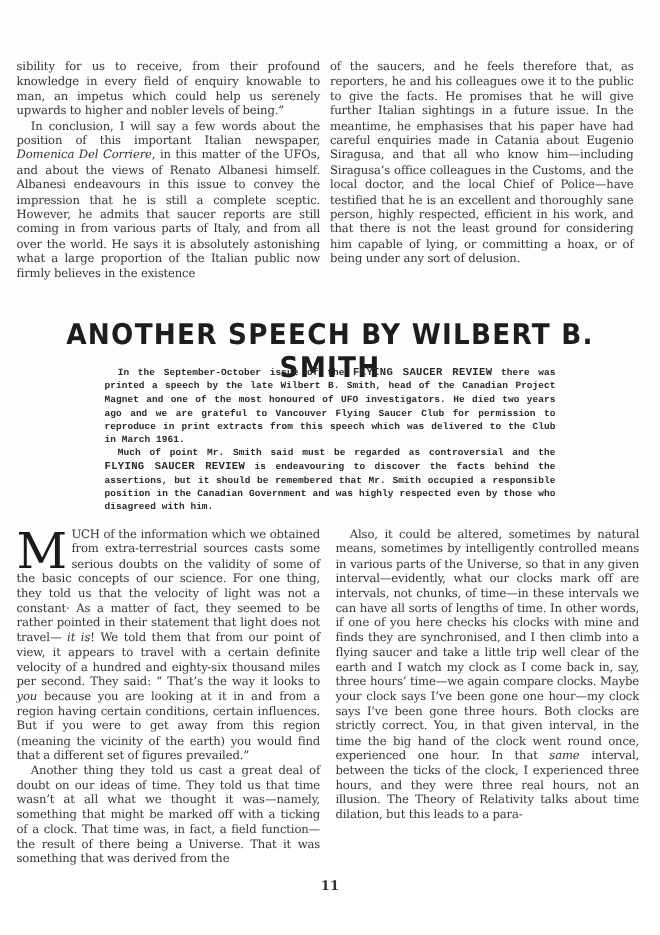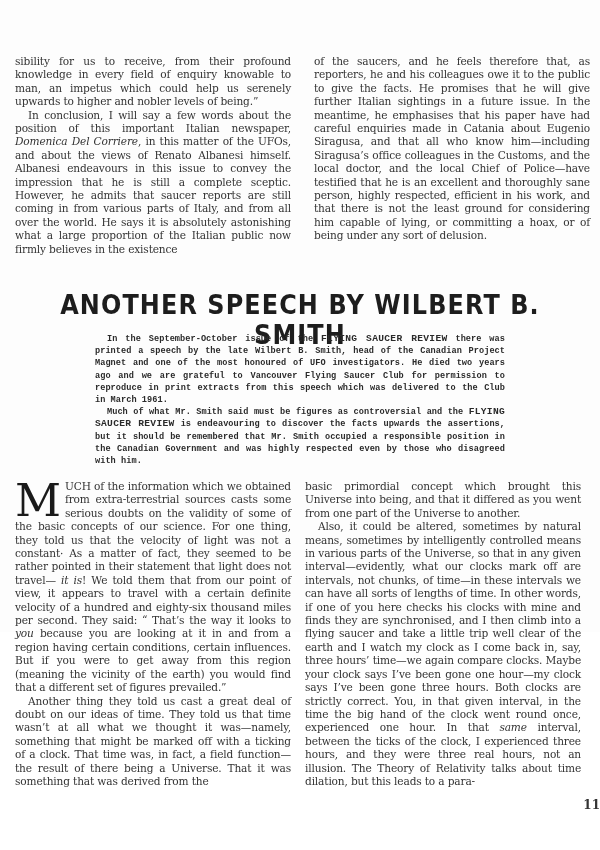--- a/index.html
+++ b/index.html
@@ -10,21 +10,21 @@
     .page { position: absolute; left: 0; top: 0; width: 600px; height: 632px; background: #fdfdfd; }
     .col {
       position: absolute; width: 276px;
       font-family: "DejaVu Serif", "Liberation Serif", serif;
       font-size: 10.6px; line-height: 13.4px; color: #333;
       text-align: justify; letter-spacing: -0.15px;
     }
     .col p { margin: 0; text-indent: 13px; }
     .col p.noindent { text-indent: 0; }
     .top-left { left: 15px; top: 55px; }
-    .top-right { left: 314px; top: 55px; }
+    .top-right { left: 300px; top: 55px; }
     .bot-left { left: 15px; top: 480px; }
     .bot-right { left: 305px; top: 480px; }
     .title {
       position: absolute; left: 0; top: 290px; width: 600px; text-align: center;
       font-family: "DejaVu Sans", "Liberation Sans", sans-serif; font-weight: bold;
       font-size: 26px; letter-spacing: 1.2px; color: #1d1d1d;
       transform: scaleX(0.92); transform-origin: center;
     }
     .intro {
       position: absolute; left: 95px; top: 333px; width: 410px;
@@ -32,21 +32,21 @@
       font-size: 8.6px; line-height: 12.2px; color: #2a2a2a; text-align: justify;
       letter-spacing: 0.05px;
     }
     .intro p { margin: 0; text-indent: 12px; }
     .intro .pub { font-size: 9.6px; letter-spacing: 0.3px; }
     .dropcap {
       float: left; font-family: "DejaVu Serif", "Liberation Serif", serif;
       font-size: 45px; line-height: 36px; margin: 3px 4px 0 0; color: #1a1a1a;
     }
     .pageno {
-      position: absolute; left: 0; top: 798px; width: 600px; text-align: right;
+      position: absolute; left: 0; top: 798px; width: 600px; text-align: center;
       font-family: "DejaVu Serif", "Liberation Serif", serif; font-weight: bold;
       font-size: 12px; color: #333;
     }
     em { }
   </style>
 </head>
 <body>
 
 <div class="page">
 
@@ -56,27 +56,26 @@
   </div>
 
   <div class="col top-right">
     <p class="noindent">of the saucers, and he feels therefore that, as reporters, he and his colleagues owe it to the public to give the facts. He promises that he will give further Italian sightings in a future issue. In the meantime, he emphasises that his paper have had careful enquiries made in Catania about Eugenio Siragusa, and that all who know him—including Siragusa’s office colleagues in the Customs, and the local doctor, and the local Chief of Police—have testified that he is an excellent and thoroughly sane person, highly respected, efficient in his work, and that there is not the least ground for considering him capable of lying, or committing a hoax, or of being under any sort of delusion.</p>
   </div>
 
   <div class="title">ANOTHER SPEECH BY WILBERT B. SMITH</div>
 
   <div class="intro">
     <p><span>In the September-October issue of the </span><span class="pub">FLYING SAUCER REVIEW</span><span> there was printed a speech by the late Wilbert B. Smith, head of the Canadian Project Magnet and one of the most honoured of UFO investigators. He died two years ago and we are grateful to Vancouver Flying Saucer Club for permission to reproduce in print extracts from this speech which was delivered to the Club in March 1961.</span></p>
-    <p><span>Much of what Mr. Smith said must be figures as controversial and the </span><span class="pub">FLYING SAUCER REVIEW</span><span> is endeavouring to discover the facts upwards the assertions, but it should be remembered that Mr. Smith occupied a responsible position in the Canadian Government and was highly respected even by those who disagreed with him.</span></p>
+    <p><span>Much of point Mr. Smith said must be regarded as controversial and the </span><span class="pub">FLYING SAUCER REVIEW</span><span> is endeavouring to discover the facts behind the assertions, but it should be remembered that Mr. Smith occupied a responsible position in the Canadian Government and was highly respected even by those who disagreed with him.</span></p>
   </div>
 
   <div class="col bot-left">
     <p class="noindent"><span class="dropcap">M</span><span>UCH of the information which we obtained from extra-terrestrial sources casts some serious doubts on the validity of some of the basic concepts of our science. For one thing, they told us that the velocity of light was not a constant· As a matter of fact, they seemed to be rather pointed in their statement that light does not travel— </span><em>it is</em><span>! We told them that from our point of view, it appears to travel with a certain definite velocity of a hundred and eighty-six thousand miles per second. They said: “ That’s the way it looks to </span><em>you</em><span> because you are looking at it in and from a region having certain conditions, certain influences. But if you were to get away from this region (meaning the vicinity of the earth) you would find that a different set of figures prevailed.”</span></p>
     <p>Another thing they told us cast a great deal of doubt on our ideas of time. They told us that time wasn’t at all what we thought it was—namely, something that might be marked off with a ticking of a clock. That time was, in fact, a field function—the result of there being a Universe. That it was something that was derived from the</p>
   </div>
 
   <div class="col bot-right">
-    <p class="noindent">basic primordial concept which brought this Universe into being, and that it differed as you went from one part of the Universe to another.</p>
     <p><span>Also, it could be altered, sometimes by natural means, sometimes by intelligently controlled means in various parts of the Universe, so that in any given interval—evidently, what our clocks mark off are intervals, not chunks, of time—in these intervals we can have all sorts of lengths of time. In other words, if one of you here checks his clocks with mine and finds they are synchronised, and I then climb into a flying saucer and take a little trip well clear of the earth and I watch my clock as I come back in, say, three hours’ time—we again compare clocks. Maybe your clock says I’ve been gone one hour—my clock says I’ve been gone three hours. Both clocks are strictly correct. You, in that given interval, in the time the big hand of the clock went round once, experienced one hour. In that </span><em>same</em><span> interval, between the ticks of the clock, I experienced three hours, and they were three real hours, not an illusion. The Theory of Relativity talks about time dilation, but this leads to a para-</span></p>
   </div>
 
   <div class="pageno">11</div>
 </div>
 
 </body></html>

